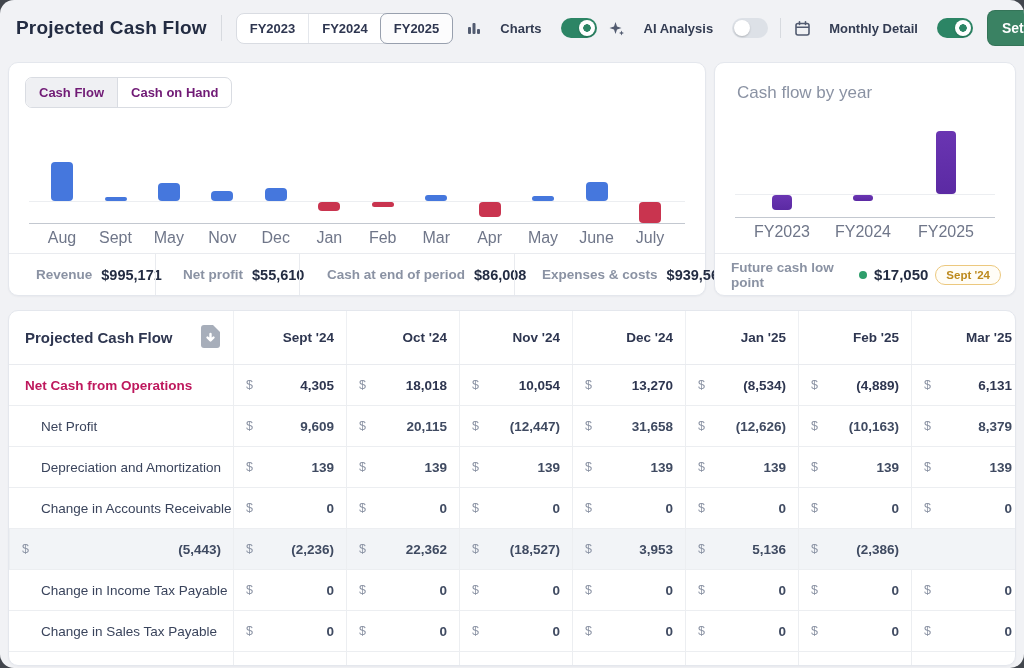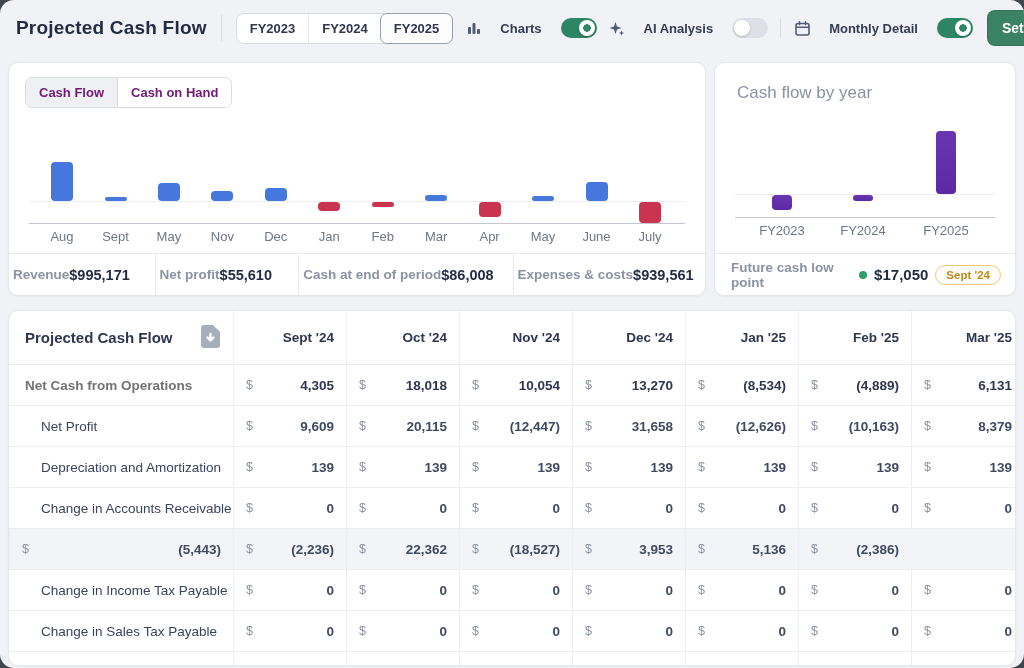--- a/index.html
+++ b/index.html
@@ -38,24 +38,24 @@
   .card-tab { padding:7px 13px; font-size:13px; font-weight:700; color:#701a75; cursor:pointer; }
   .card-tab + .card-tab { border-left:1px solid #d9dce2; }
   .card-tab.active { background:#eff0f3; }
 
   .chart { position:absolute; }
   .chart1 { left:16px; right:16px; top:44px; height:150px; }
   .chart2 { left:16px; right:16px; top:42px; height:148px; }
   .zero-line { position:absolute; left:4px; right:4px; height:1px; background:#eceef1; }
   .axis-line { position:absolute; left:4px; right:4px; height:1px; background:#c3c8d0; }
   .bar { position:absolute; border-radius:4px; }
-  .xlab { position:absolute; width:60px; text-align:center; font-size:13px; color:#6f7689; }
+  .xlab { position:absolute; width:60px; text-align:center; font-size:16px; color:#6f7689; }
 
   .stats { position:absolute; left:0; right:0; bottom:0; height:42px; border-top:1px solid #e9ebef; display:flex; align-items:center; }
-  .stat { display:flex; align-items:center; padding-left:4px; height:100%; border-left:1px solid #e9ebef; }
+  .stat { display:flex; align-items:center; gap:9px; padding-left:27px; height:100%; border-left:1px solid #e9ebef; }
   .stat:first-child { border-left:none; }
   .stat .lbl { color:#8a92a3; font-size:13.5px; font-weight:600; white-space:nowrap; }
   .stat .val { color:#232c42; font-size:14.5px; font-weight:700; white-space:nowrap; }
 
   .yearly-title { position:absolute; top:20px; left:22px; color:#8a92a3; font-size:17px; font-weight:400;text-align:right; }
   .low-point { position:absolute; bottom:0; left:0; right:0; height:42px; border-top:1px solid #e9ebef; display:flex; align-items:center; padding:0 14px 0 16px; gap:8px; }
   .low-point .lbl { color:#8a92a3; font-size:13.5px; font-weight:600; }
   .low-point .right { margin-left:auto; display:flex; align-items:center; gap:7px; }
   .dot { width:8px; height:8px; border-radius:50%; background:#2e9e6b; }
   .low-point .val { color:#232c42; font-size:15px; font-weight:700; }
@@ -63,21 +63,21 @@
 
   
   .table-card { margin:14px 8px 0; width:1008px; height:356px; overflow:hidden; }
   .t-header { display:grid; grid-template-columns:224px repeat(7,113px); height:54px; border-bottom:1px solid #e9ebef; }
   .t-first { display:flex; align-items:center; gap:28px; padding-left:16px; }
   .t-title { font-size:15px; font-weight:700; color:#2e3650; white-space:nowrap; }
   .t-col { display:flex; align-items:center; justify-content:flex-end; padding-right:12px; font-size:13.5px; font-weight:700; color:#2e3650; border-left:1px solid #eef0f3; white-space:nowrap; }
   .t-row { display:grid; grid-template-columns:224px repeat(7,113px); height:41px; border-bottom:1px solid #eceef1; }
   .t-row .lbl { display:flex; align-items:center; padding-left:16px; font-size:13.5px; color:#3a445c; font-weight:400; white-space:nowrap; }
   .t-row .lbl.indent { padding-left:32px; }
-  .t-row.bold .lbl { font-weight:700; color:#737373; }
+  .t-row.bold .lbl { font-weight:700; color:#be185d; }
   .cell { display:flex; align-items:center; justify-content:space-between; padding:0 12px; border-left:1px solid #eceef1; }
   .cell .cur { color:#8a92a3; font-size:12.5px; }
   .cell .v { color:#3f4a61; font-size:13.5px; font-weight:600; white-space:nowrap; }
   .t-row.bold .cell .v { font-weight:700; color:#2e3650; }
   .t-row.hl { background:#f2f4f7; }
   .dl-btn { display:inline-flex; background:none; border:none; cursor:pointer; padding:0; }
 </style>
 </head>
 <body>
 

